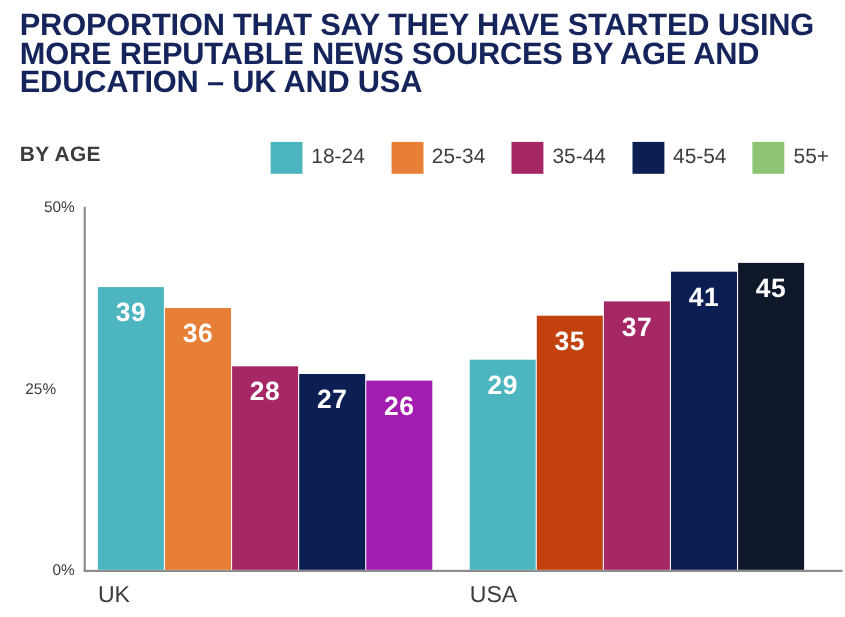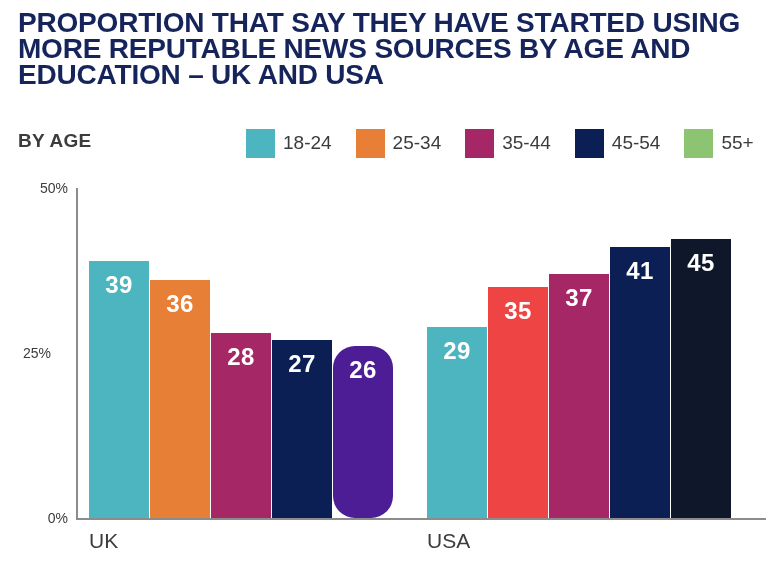--- a/index.html
+++ b/index.html
@@ -184,27 +184,27 @@
       </div>
       <div class="bar" style="left: 150px; width: 60px; height: 237.6px; background: rgb(232, 127, 54);">
         <div class="bar-value">36</div>
       </div>
       <div class="bar" style="left: 211px; width: 60px; height: 184.8px; background: rgb(166, 39, 102);">
         <div class="bar-value">28</div>
       </div>
       <div class="bar" style="left: 272px; width: 60px; height: 178.2px; background: rgb(12, 31, 84);">
         <div class="bar-value">27</div>
       </div>
-      <div class="bar" style="left: 333px; width: 60px; height: 171.6px; background: #4c1d95; border-radius: 22px;">
+      <div class="bar" style="left: 333px; width: 60px; height: 171.6px; background: #a21caf;">
         <div class="bar-value">26</div>
       </div>
       <div class="bar" style="left: 427px; width: 60px; height: 191.4px; background: rgb(76, 181, 191);">
         <div class="bar-value">29</div>
       </div>
-      <div class="bar" style="left: 488px; width: 60px; height: 231px; background: #ef4444;">
+      <div class="bar" style="left: 488px; width: 60px; height: 231px; background: #c2410c;">
         <div class="bar-value">35</div>
       </div>
       <div class="bar" style="left: 549px; width: 60px; height: 244.2px; background: rgb(166, 39, 102);">
         <div class="bar-value">37</div>
       </div>
       <div class="bar" style="left: 610px; width: 60px; height: 270.6px; background: rgb(12, 31, 84);">
         <div class="bar-value">41</div>
       </div>
       <div class="bar" style="left: 671px; width: 60px; height: 279px; background: #0f172a;">
         <div class="bar-value">45</div>

